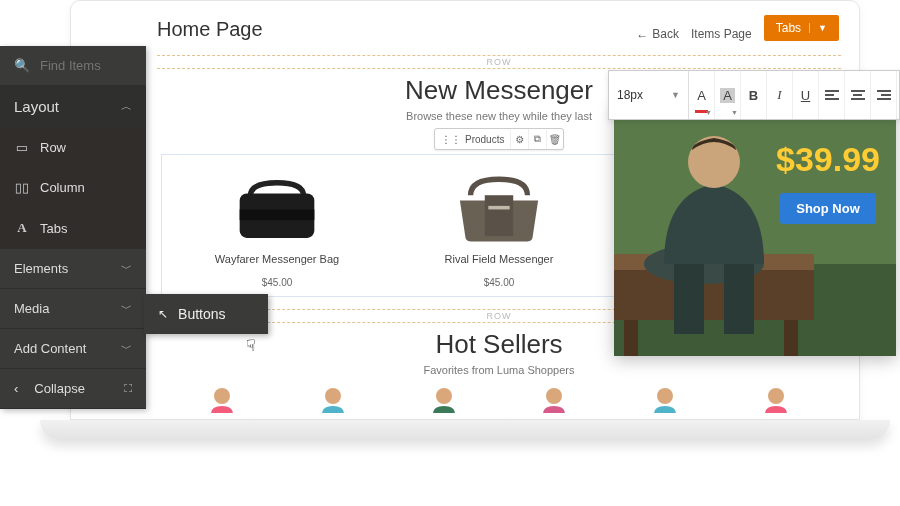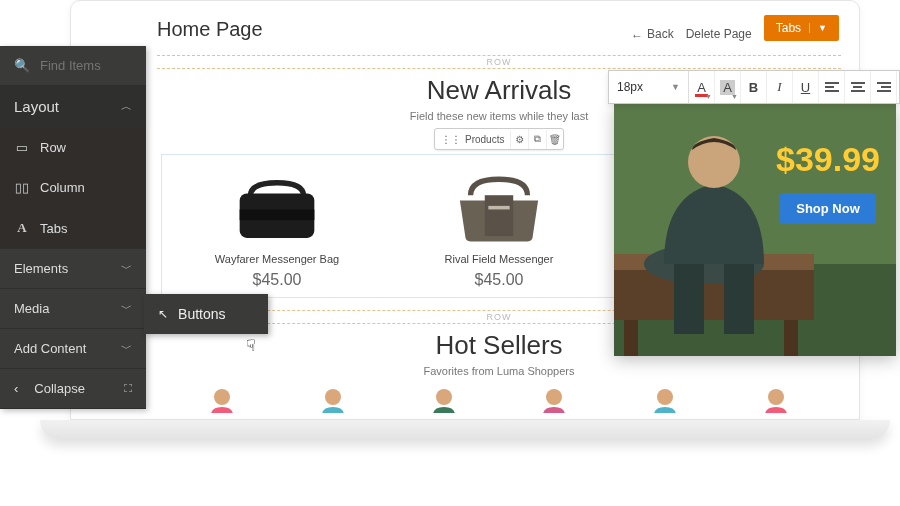--- a/index.html
+++ b/index.html
@@ -27,40 +27,40 @@
 
   .products-pill { margin: 6px auto 4px; width: 130px; border: 1px solid #ccc; border-radius: 3px; display: flex; align-items: center; font-size: 10px; color: #555; background: #fff; box-shadow: 0 1px 2px rgba(0,0,0,.08);}
   .products-pill .p-label { flex: 1; padding: 4px 6px; display:flex; align-items:center; gap:4px;}
   .products-pill .p-ico { width: 20px; text-align: center; padding: 4px 0; border-left: 1px solid #eee; color:#666;}
 
   .product-grid { display: flex; justify-content: space-around; border: 1px solid #d9e6f2; background:#fff; padding: 10px 4px 8px; margin: 0 4px; }
   .product { width: 140px; text-align: center; }
   .bag { width: 110px; height: 80px; margin: 0 auto 8px; position: relative; }
   .bag svg { width: 100%; height: 100%; }
   .p-name { font-size: 11px; color: #444; }
-  .p-price { font-size: 16px; color: #666; margin-top: 6px; }
+  .p-price { font-size: 10px; color: #666; margin-top: 12px; }
 
   .hot { margin-top: 12px; }
   .models { display: flex; justify-content: space-around; padding: 8px 10px 0; }
   .model { width: 50px; height: 50px; }
   .model svg { width:100%; height:100%; }
 
   
   .sidebar { position: absolute; left: 0; top: 46px; width: 146px; background: #3a3a38; color: #ddd; font-size: 13px; box-shadow: 2px 2px 6px rgba(0,0,0,.25); z-index: 20; }
   .side-item { display: flex; align-items: center; padding: 12px 14px; border-bottom: 1px solid #2e2e2c; cursor: pointer; gap: 10px; position:relative;}
   .side-item.sub { background:#302d2b; }
   .side-item .chev { margin-left: auto; font-size: 11px; color:#bbb;}
   .side-item .ico { width:16px; text-align:center; color:#ccc; font-size:13px;}
   .side-item.search input { background: transparent; border: none; color: #0ea5e9; font-size: 13px; outline:none; width:100%;}
   .side-item.layout { background:#2f2f2d; font-size:15px;}
   .side-flyout { position: absolute; left:144px; top:294px; width:124px; background:#3a3a38; color:#eee; padding:12px 14px; display:flex; align-items:center; gap:10px; box-shadow: 2px 2px 6px rgba(0,0,0,.3); font-size:14px; z-index:21;}
   .cursor { position:absolute; left:246px; top:336px; z-index:22; font-size:16px;}
 
   
-  .fmtbar { position: absolute; right: 0; top: 70px; height: 34px; width: 292px; background: #fff; border:1px solid #ccc; display:flex; align-items:center; box-shadow:0 2px 6px rgba(0,0,0,.1); z-index:30;}
+  .fmtbar { position: absolute; right: 0; top: 70px; height: 50px; width: 292px; background: #fff; border:1px solid #ccc; display:flex; align-items:center; box-shadow:0 2px 6px rgba(0,0,0,.1); z-index:30;}
   .fmt-size { width:80px; padding:0 8px; font-size:12px; color:#333; display:flex; align-items:center; height:100%; border-right:1px solid #ddd;}
   .fmt-size .dd{margin-left:auto; font-size:9px; color:#888;}
   .fmt-btn { width:26px; height:100%; display:flex; align-items:center; justify-content:center; font-size:13px; color:#444; border-right:1px solid #eee; cursor:pointer; position:relative;}
   .fmt-btn.b{font-weight:700;}
   .fmt-btn.i{font-style:italic; font-family:Georgia,serif;}
   .fmt-btn.u{text-decoration:underline;}
   .fmt-btn .bar{position:absolute; bottom:6px; left:6px; right:6px; height:3px;}
   .fmt-btn .dd{font-size:7px; position:absolute; right:2px; bottom:3px; color:#888;}
   .align-ico{display:flex; flex-direction:column; gap:2px; width:14px;}
   .align-ico span{height:2px; background:#555; display:block;}
@@ -80,31 +80,31 @@
 
 <div class="laptop">
   <div class="screen">
     <div class="topbar">
       <div class="page-title">Home Page</div>
       <div class="top-spacer"></div>
       <div class="top-link">
           <span>←</span>
           <span>Back</span>
         </div>
-      <div class="top-link">Delete Page</div>
+      <div class="top-link">Items Page</div>
       <div class="btn-save">
           <span>Tabs</span>
           <span class="caret">▼</span>
         </div>
     </div>
 
     <div class="canvas">
       <div class="row-label">ROW</div>
-      <div class="section-title">New Arrivals</div>
-      <div class="section-sub">Field these new items while they last</div>
+      <div class="section-title">New Messenger</div>
+      <div class="section-sub">Browse these new they while they last</div>
 
       <div class="products-pill">
         <div class="p-label">
             <span>⋮⋮</span>
             <span>Products</span>
           </div>
         <div class="p-ico">⚙</div>
         <div class="p-ico">⧉</div>
         <div class="p-ico">🗑</div>
       </div>

